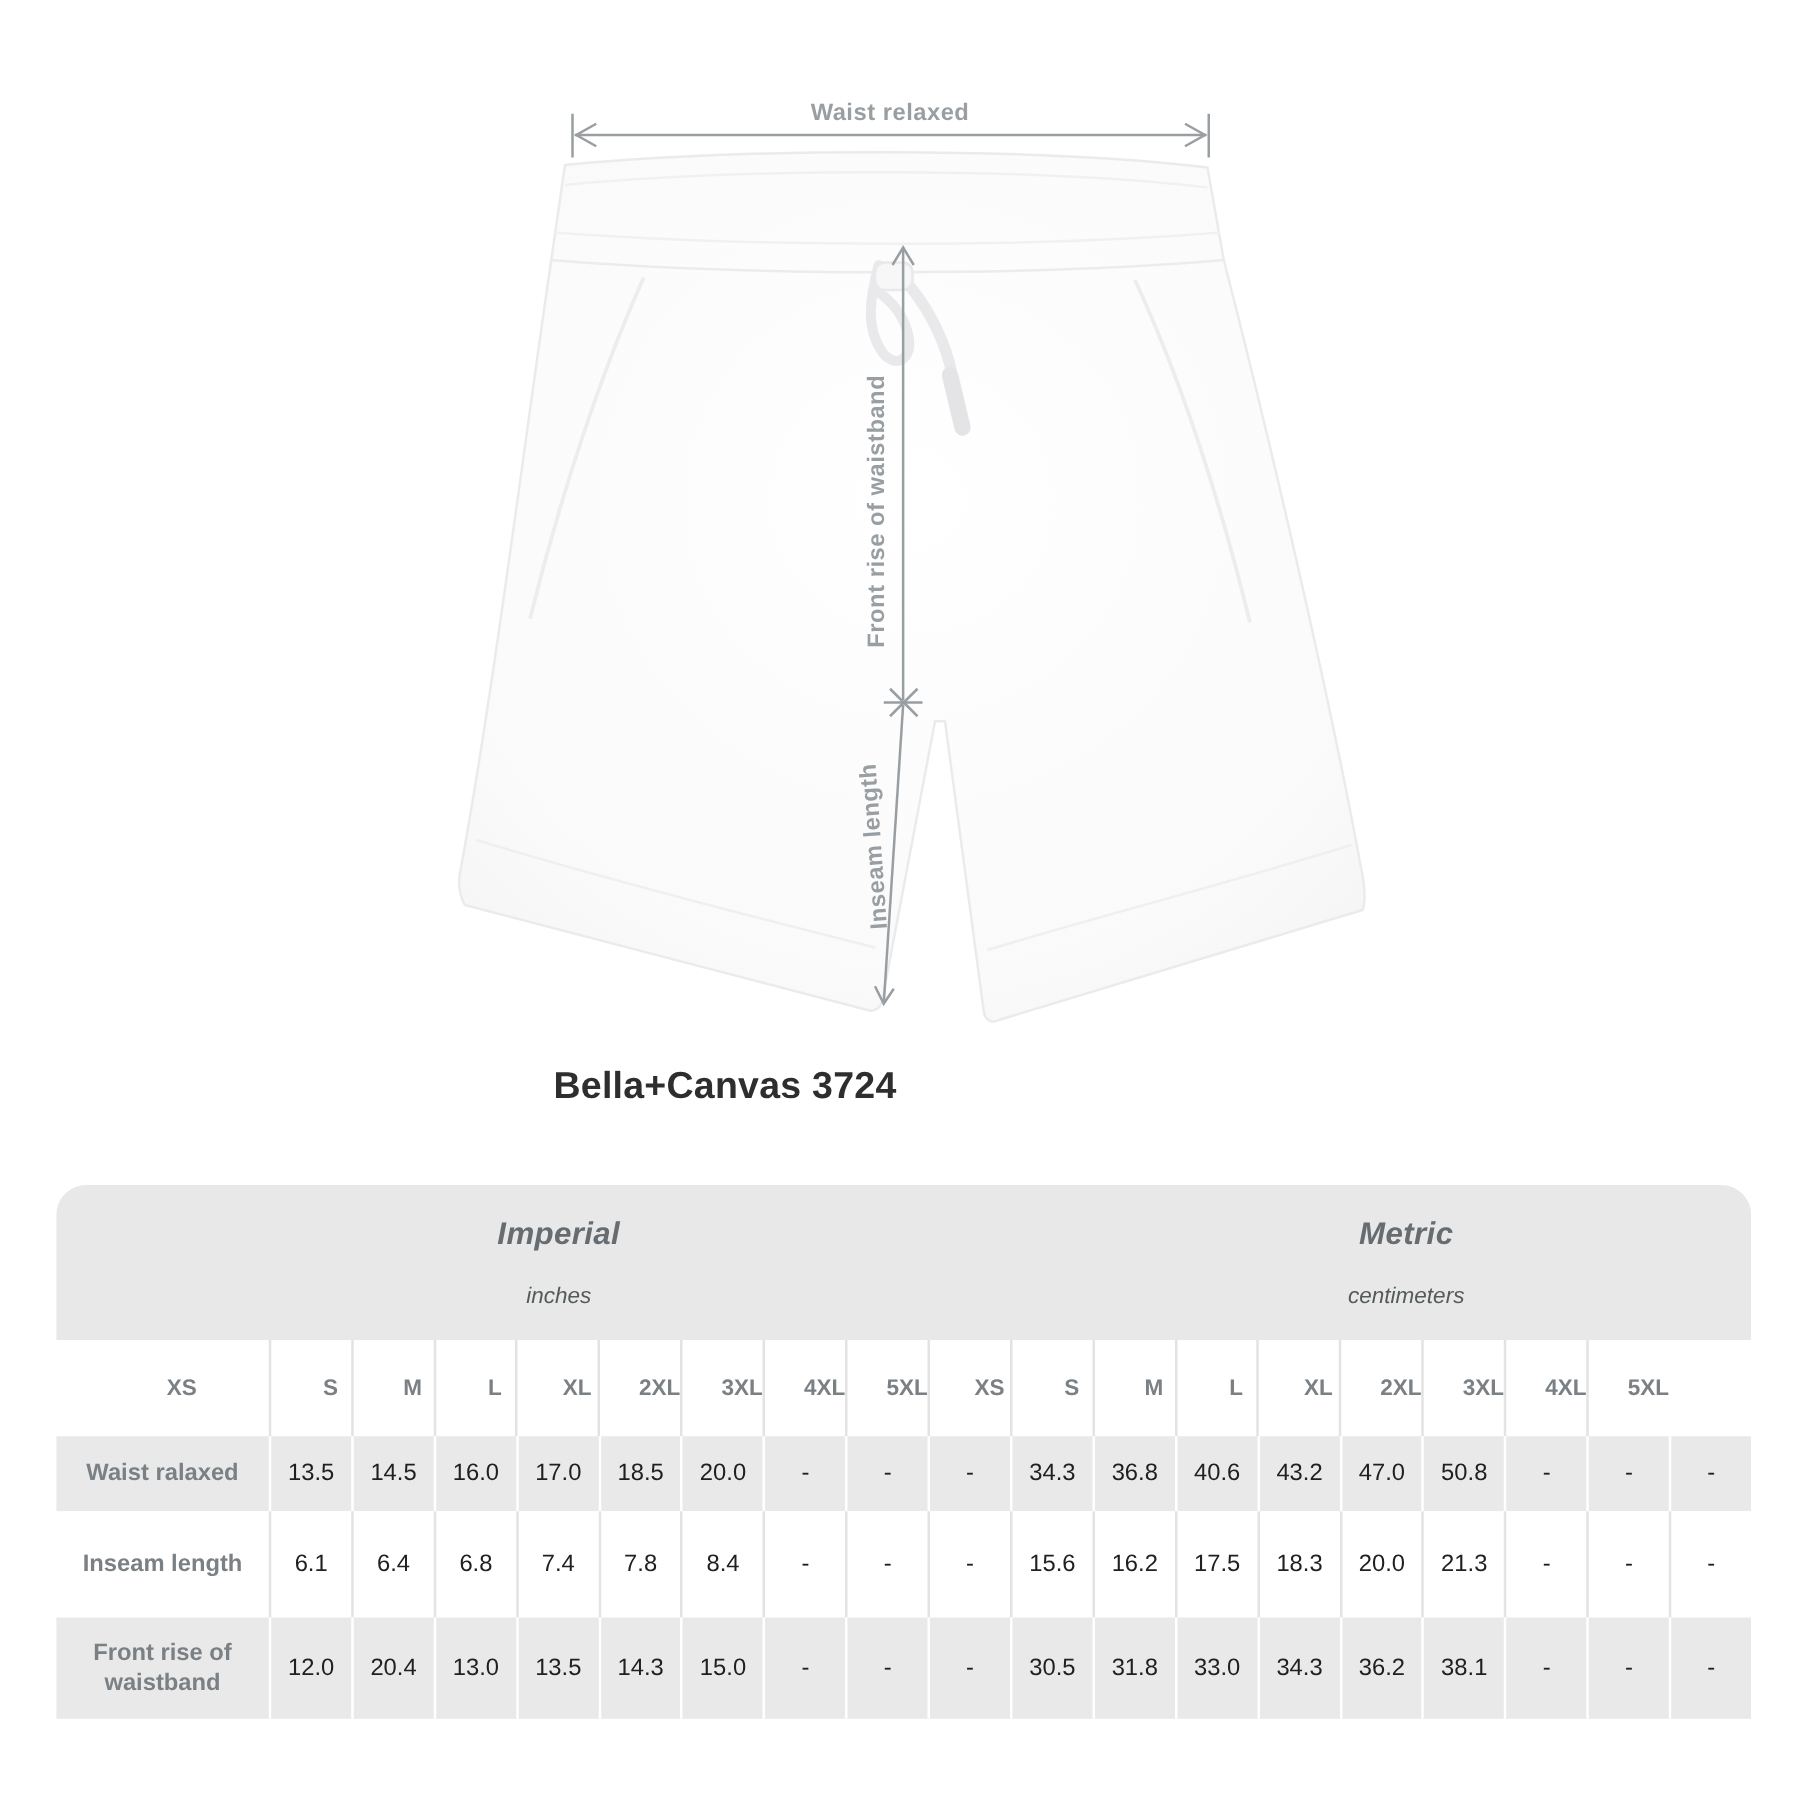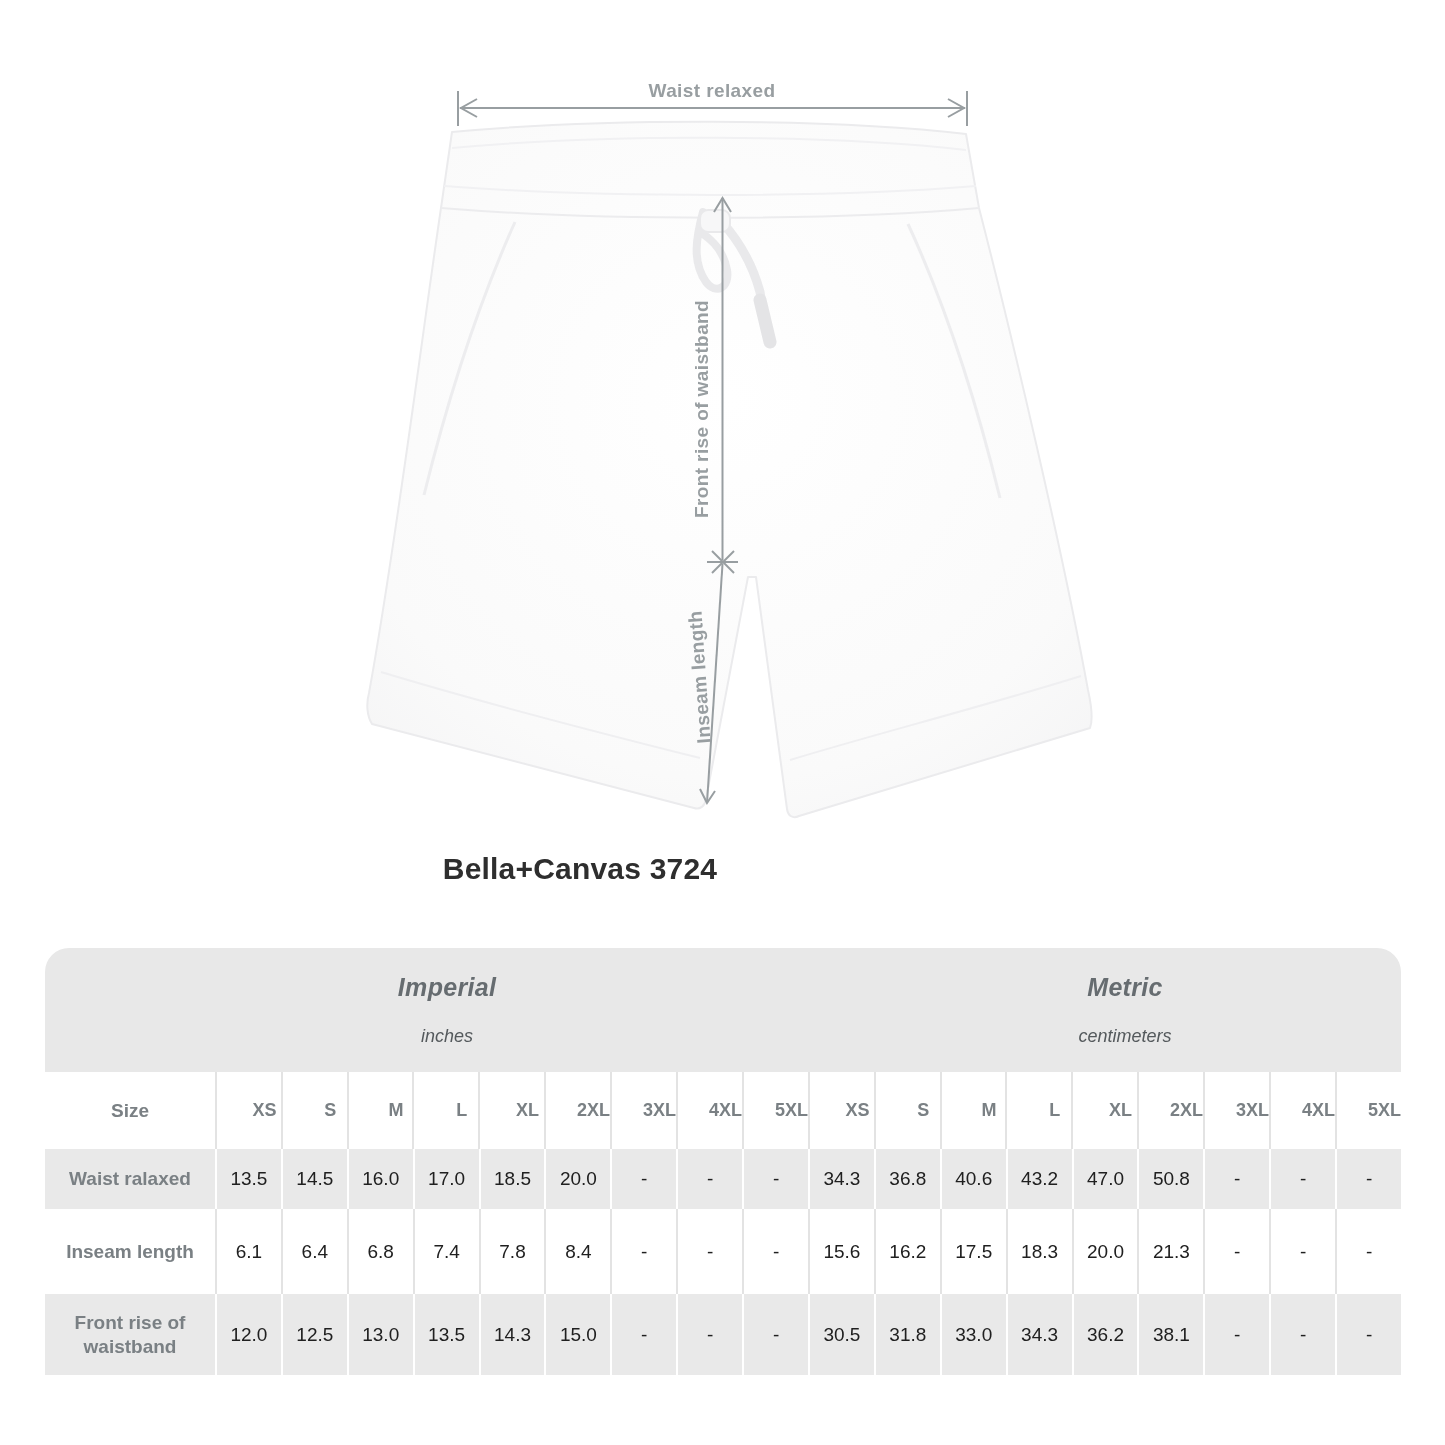--- a/index.html
+++ b/index.html
@@ -135,21 +135,20 @@
         <div class="band-title">Imperial</div>
         <div class="band-sub">inches</div>
       </div>
       <div class="band-half metric">
         <div class="band-title">Metric</div>
         <div class="band-sub">centimeters</div>
       </div>
     </div>
 
     <div class="trow sizes">
-        <div class="cell lbl">Size</div>
         <div class="cell hdr">XS</div>
         <div class="cell hdr">S</div>
         <div class="cell hdr">M</div>
         <div class="cell hdr">L</div>
         <div class="cell hdr">XL</div>
         <div class="cell hdr">2XL</div>
         <div class="cell hdr">3XL</div>
         <div class="cell hdr">4XL</div>
         <div class="cell hdr">5XL</div>
         <div class="cell hdr">XS</div>
@@ -201,21 +200,21 @@
           <div class="cell val">18.3</div>
           <div class="cell val">20.0</div>
           <div class="cell val">21.3</div>
           <div class="cell val">-</div>
           <div class="cell val">-</div>
           <div class="cell val">-</div>
         </div>
         <div class="trow r2 gray">
           <div class="cell lbl">Front rise of waistband</div>
           <div class="cell val">12.0</div>
-          <div class="cell val">12.5</div>
+          <div class="cell val">20.4</div>
           <div class="cell val">13.0</div>
           <div class="cell val">13.5</div>
           <div class="cell val">14.3</div>
           <div class="cell val">15.0</div>
           <div class="cell val">-</div>
           <div class="cell val">-</div>
           <div class="cell val">-</div>
           <div class="cell val">30.5</div>
           <div class="cell val">31.8</div>
           <div class="cell val">33.0</div>

